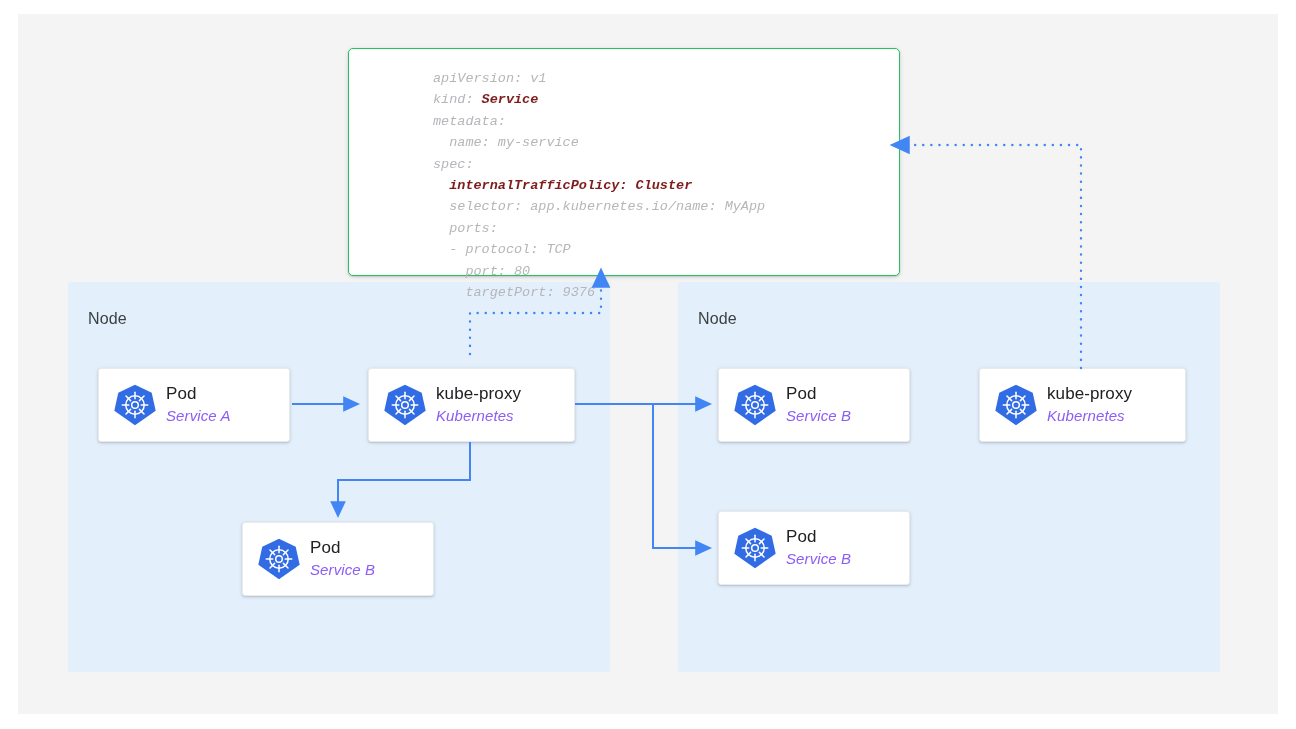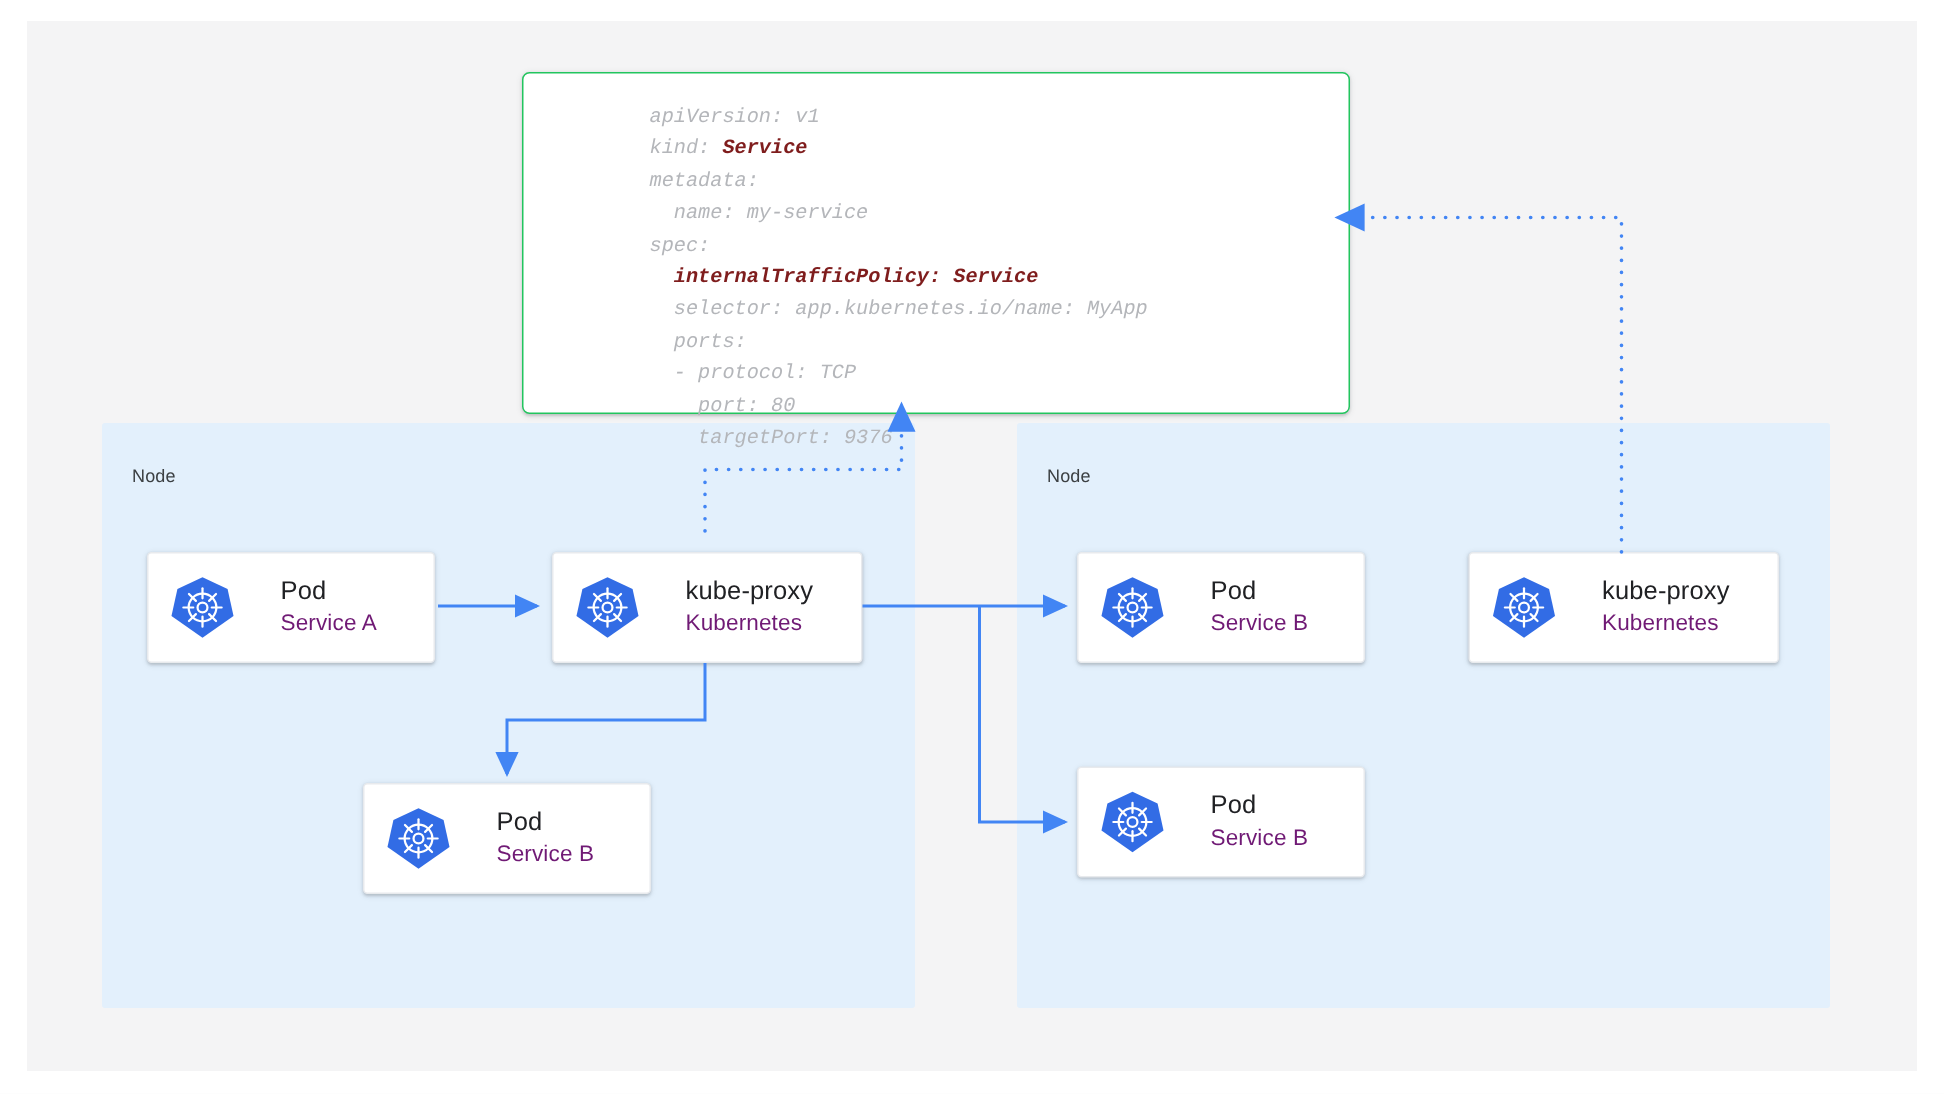--- a/index.html
+++ b/index.html
@@ -23,21 +23,21 @@
     height: 700px;
     background: #f4f4f5;
   }
   .node-box {
     position: absolute;
     background: #e3f0fc;
     border-radius: 2px;
   }
   .node-label {
     position: absolute;
-    font-size: 12px;
+    font-size: 16px;
     color: #3c4043;
     letter-spacing: 0.1px;
   }
   .card {
     position: absolute;
     background: #ffffff;
     border: 1px solid #e8eaed;
     border-radius: 3px;
     box-shadow: 0 1px 2px rgba(60,64,67,0.22), 0 1px 4px rgba(60,64,67,0.10);
     display: flex;
@@ -45,38 +45,39 @@
     box-sizing: border-box;
   }
   .card-icon {
     width: 44px;
     height: 44px;
     flex: 0 0 44px;
     margin-left: 14px;
     display: block;
   }
   .card-text {
-    margin-left: 30px;
+    margin-left: 9px;
     display: flex;
     flex-direction: column;
     justify-content: center;
     line-height: 1.22;
   }
   .card-title {
     font-size: 17px;
     color: #202124;
     letter-spacing: 0.1px;
     white-space: nowrap;
   }
   .card-sub {
     font-size: 15px;
-    color: #701a75;
+    color: #8b5cf6;
     letter-spacing: 0.1px;
     white-space: nowrap;
     margin-top: 2px;
+    font-style: italic;
   }
   .yaml-box {
     position: absolute;
     left: 330px;
     top: 34px;
     width: 552px;
     height: 228px;
     background: #ffffff;
     border: 1px solid #22c55e;
     border-radius: 5px;
@@ -121,21 +122,21 @@
 
     <div class="node-label" style="left:70px; top:296px;">Node</div>
     <div class="node-label" style="left:680px; top:296px;">Node</div>
 
     <div class="yaml-box">
       <pre class="yaml-code">apiVersion: v1
 kind: <b>Service</b>
 metadata:
   name: my-service
 spec:
-  <b>internalTrafficPolicy: Service</b>
+  <b>internalTrafficPolicy: Cluster</b>
   selector: app.kubernetes.io/name: MyApp
   ports:
   - protocol: TCP
     port: 80
     targetPort: 9376</pre>
     </div>
 
     <div class="card" style="left:80px; top:354px; width:192px; height:74px;">
       <svg class="card-icon" viewBox="0 0 100 100">
         <polygon points="50,4 88,22 97,63 50,96 3,63 12,22" fill="#326ce5"></polygon>

